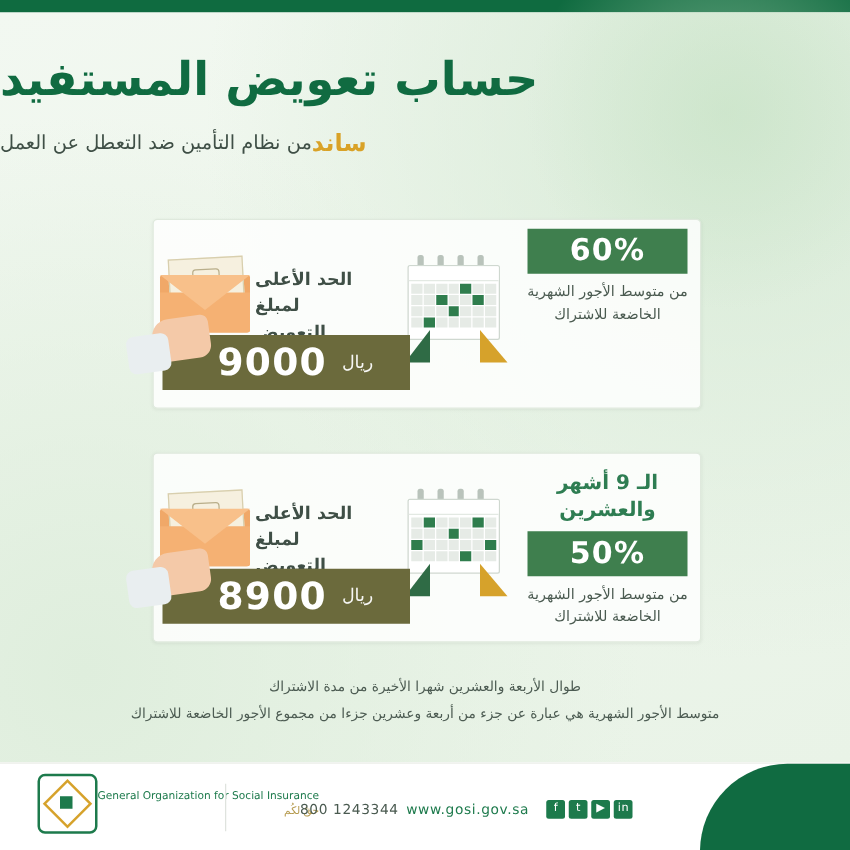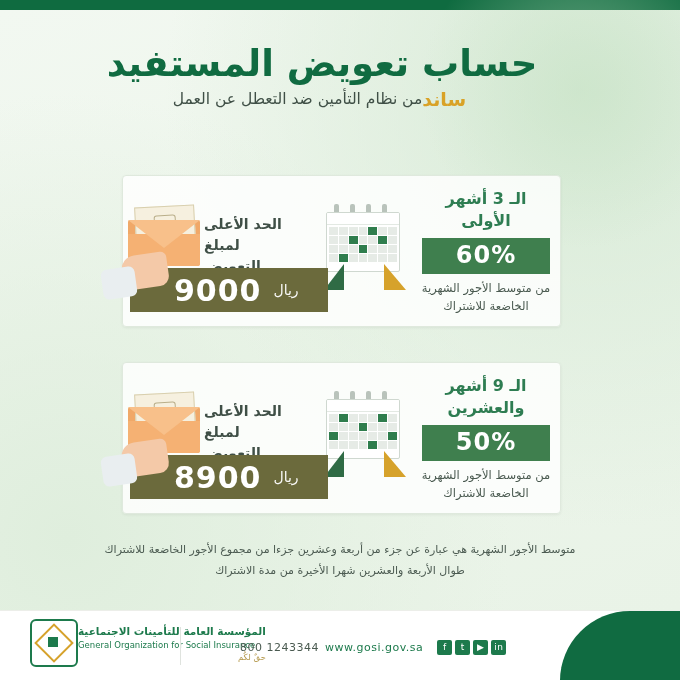--- a/index.html
+++ b/index.html
@@ -46,33 +46,33 @@
     border-radius: 50%;
     background: radial-gradient(circle, rgba(198,226,196,.55) 0%, rgba(198,226,196,0) 70%);
   }
 
   
   .title-block {
     position: absolute;
     top: 42px;
     left: 0;
     width: 644px;
-    text-align: center;
+    text-align: left;
     z-index: 5;
   }
   .title-main {
     font-size: 37px;
     font-weight: bold;
     color: #106b41;
     letter-spacing: 0px;
     line-height: 1.2;
     direction: rtl;
   }
   .subtitle-row {
-    margin-top: 0;
+    margin-top: 16px;
     font-size: 15.5px;
     color: #3f4f46;
     direction: rtl;
     line-height: 1.4;
   }
   .brand-word {
     color: #d9a227;
     font-weight: bold;
     font-size: 19px;
     vertical-align: -2px;
@@ -420,24 +420,20 @@
   <div class="title-block">
     <div class="title-main">حساب تعويض المستفيد</div>
     <div class="subtitle-row">
       <span class="brand-word">ساند</span><span>من نظام التأمين ضد التعطل عن العمل</span>
     </div>
   </div>
 
   <div class="card" id="card-1">
 
     <div class="months-block">
-      <div class="months-label">
-        <div>الـ 3 أشهر</div>
-        <div>الأولى</div>
-      </div>
       <div class="pct-bar">60%</div>
       <div class="pct-note">
         <div>من متوسط الأجور الشهرية</div>
         <div>الخاضعة للاشتراك</div>
       </div>
     </div>
 
     <div class="calendar">
       <div class="cal-rings">
         <div class="cal-ring" style="left:4px"></div>
@@ -576,31 +572,30 @@
       <div class="env-back"></div>
       <div class="env-bill"></div>
       <div class="env-body"></div>
       <div class="env-flap"></div>
       <div class="hand"></div>
       <div class="sleeve"></div>
     </div>
   </div>
 
   <div class="footnote">
+    <div>طوال الأربعة والعشرين شهرا الأخيرة من مدة الاشتراك</div>
     <div>متوسط الأجور الشهرية هي عبارة عن جزء من أربعة وعشرين جزءا من مجموع الأجور الخاضعة للاشتراك</div>
-    <div>طوال الأربعة والعشرين شهرا الأخيرة من مدة الاشتراك</div>
   </div>
 
   <div class="footer">
     <div class="footer-curve"></div>
 
     <div class="logo-wrap">
       <div class="logo-mark"></div>
       <div>
-        <div class="logo-text-ar">المؤسسة العامة للتأمينات الاجتماعية</div>
         <div class="logo-text-en">General Organization for Social Insurance</div>
         <div class="logo-tag">حقٌ لكُم</div>
       </div>
     </div>
 
     <div class="footer-divider"></div>
 
     <div class="contact">
       <span class="phone">800 1243344</span>
       <span class="site">www.gosi.gov.sa</span>

